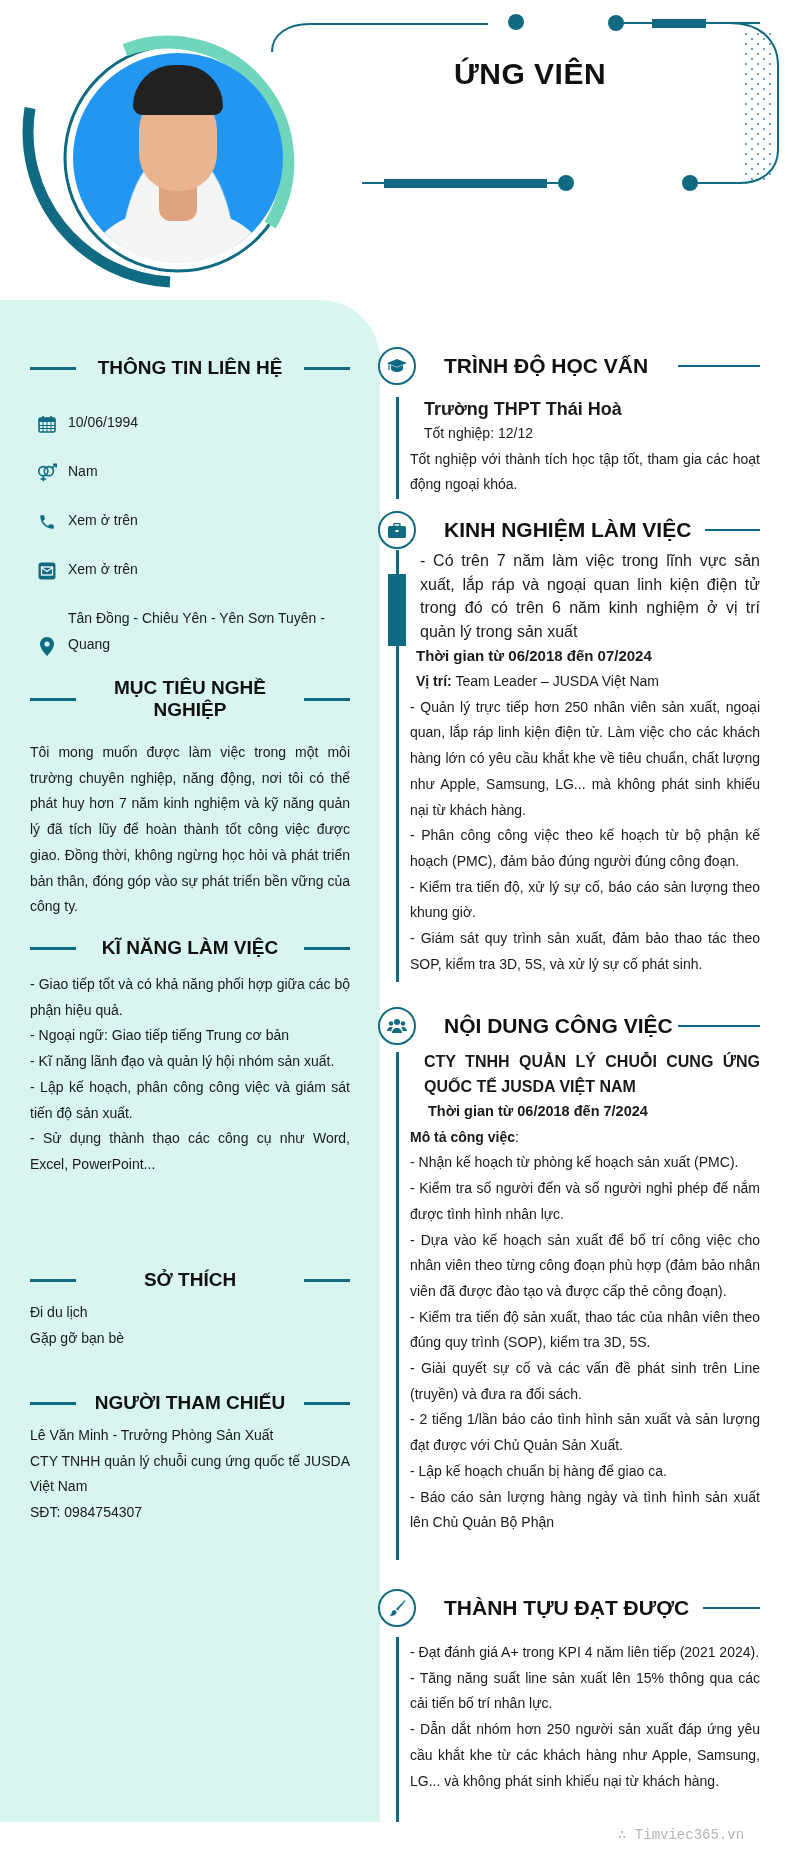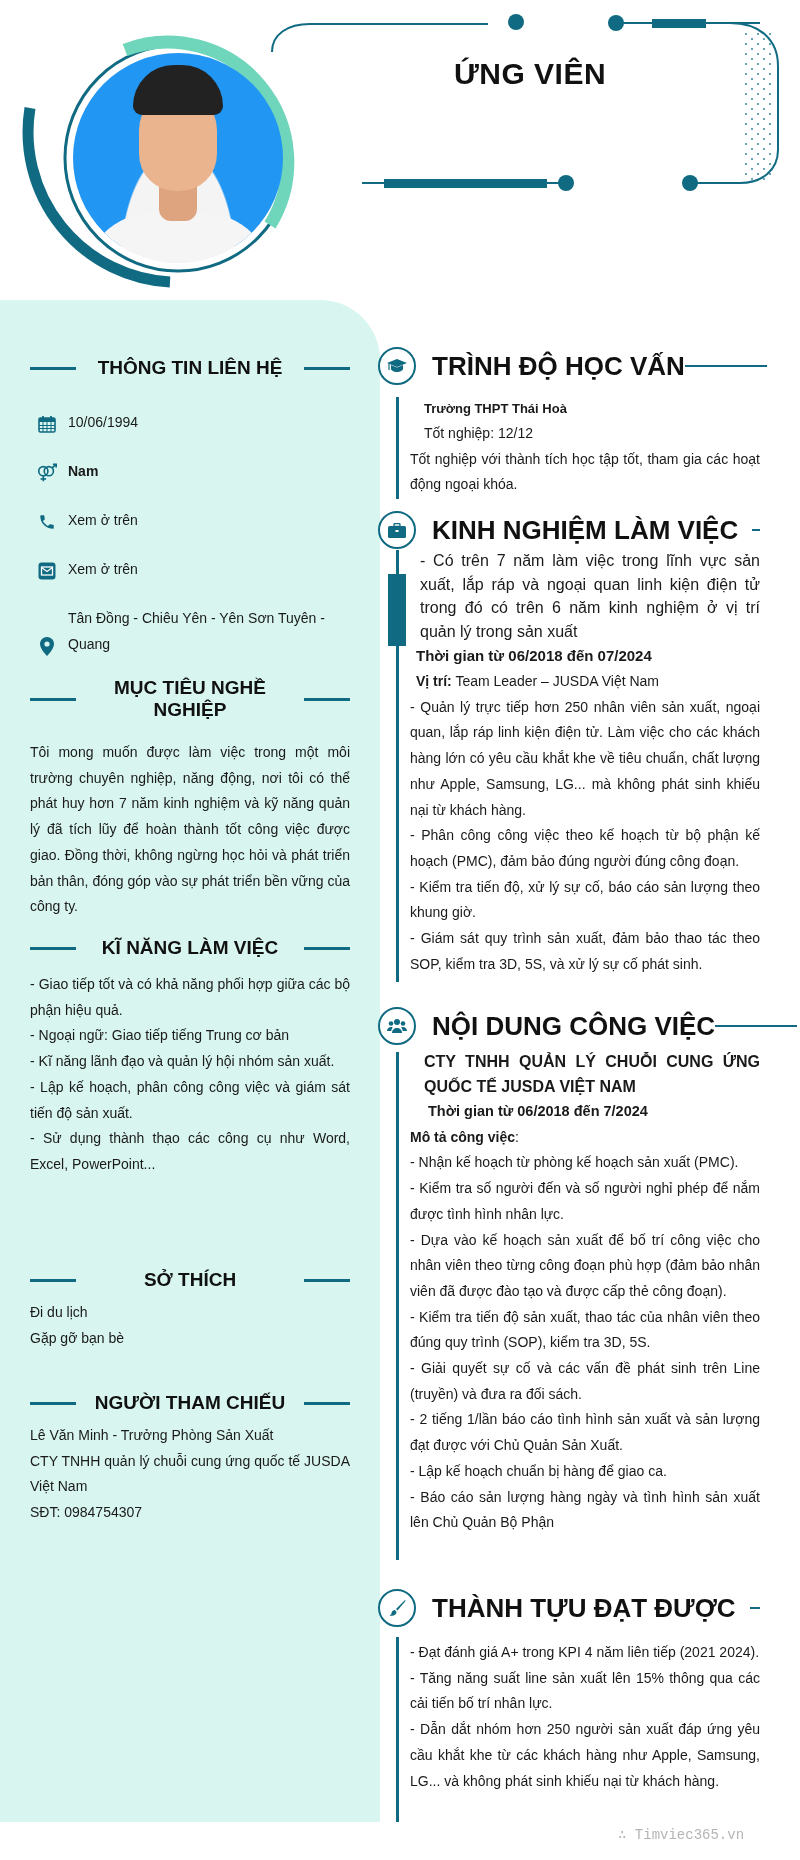--- a/index.html
+++ b/index.html
@@ -36,21 +36,21 @@
   .side-heading .txt { font-weight: 700; font-size: 19px; color: #111; text-align: center; flex: 1; }
   .contact-item { position: absolute; left: 0; display: flex; align-items: flex-end; width: 310px; }
   .contact-item .ico { width: 22px; height: 22px; margin-right: 10px; flex: 0 0 22px; display: flex; align-items: center; justify-content: center; }
   .contact-item .val { font-size: 14px; line-height: 26px; color: #1a1a1a; margin-top: -3px; }
   .side-body { position: absolute; left: 30px; width: 320px; font-size: 14px; line-height: 25.7px; color: #1a1a1a; text-align: justify; }
   .side-body p { margin: 0; }
 
   
   .sec-head { position: absolute; left: 378px; width: 382px; height: 40px; display: flex; align-items: center; }
   .sec-head .circle { width: 38px; height: 38px; border: 2.5px solid #0f6a82; border-radius: 50%; background: #fff; display: flex; align-items: center; justify-content: center; flex: 0 0 38px; }
-  .sec-head .txt { font-weight: 700; font-size: 26px; color: #111; margin-left: 16px; white-space: nowrap; }
+  .sec-head .txt { font-weight: 700; font-size: 21px; color: #111; margin-left: 28px; white-space: nowrap; }
   .sec-head .rule { flex: 1; height: 2px; background: #0f6a82; margin-left: 14px; }
   .sec-head .rule.short { flex: 0 0 82px; margin-left: auto; }
   .vbar { position: absolute; left: 396px; width: 3px; background: #0f6a82; }
   .vbar-thick { position: absolute; left: 388px; width: 18px; background: #0f6a82; }
   .sec-body { position: absolute; left: 410px; width: 350px; font-size: 14px; line-height: 25.7px; color: #1a1a1a; text-align: justify; }
   .sec-body p { margin: 0; }
   .bold { font-weight: 700; }
   .lead { font-size: 16px; line-height: 23.5px; }
   .indent { padding-left: 14px; }
   .indent-s { padding-left: 6px; }
@@ -144,21 +144,21 @@
           <line x1="1" y1="13.5" x2="17" y2="13.5"></line>
           <line x1="5" y1="7" x2="5" y2="17"></line>
           <line x1="9" y1="7" x2="9" y2="17"></line>
           <line x1="13" y1="7" x2="13" y2="17"></line>
         </g>
       </svg>
   </span>
   <span class="val">10/06/1994</span>
 </div>
 
-<div class="contact-item" style="left:36px;top:461px;font-weight:bold;">
+<div class="contact-item" style="left:36px;top:461px;">
   <span class="ico">
     <svg width="24" height="20" viewBox="0 0 24 20">
         <circle cx="8" cy="8" r="5" fill="none" stroke="#0f6a82" stroke-width="1.8"></circle>
         <circle cx="14" cy="8" r="5" fill="none" stroke="#0f6a82" stroke-width="1.8"></circle>
         <line x1="8" y1="13" x2="8" y2="19" stroke="#0f6a82" stroke-width="1.8"></line>
         <line x1="5" y1="16.5" x2="11" y2="16.5" stroke="#0f6a82" stroke-width="1.8"></line>
         <line x1="17.5" y1="4.5" x2="22" y2="0.5" stroke="#0f6a82" stroke-width="1.8"></line>
         <polyline points="18.5,0.5 22,0.5 22,4" fill="none" stroke="#0f6a82" stroke-width="1.8"></polyline>
       </svg>
   </span>
@@ -244,21 +244,21 @@
         <polygon points="10,1 20,5 10,9 0,5" fill="#0f6a82"></polygon>
         <path d="M4 7v4c0 1.5 3 3 6 3s6-1.5 6-3V7l-6 2.5z" fill="#0f6a82"></path>
         <line x1="2" y1="5.5" x2="2" y2="12" stroke="#0f6a82" stroke-width="1.2"></line>
       </svg>
   </span>
   <span class="txt">TRÌNH ĐỘ HỌC VẤN</span>
   <span class="rule short"></span>
 </div>
 <div class="vbar" style="top:397px;height:102px;"></div>
 <div class="sec-body" style="top:397px;">
-  <p class="bold indent" style="font-size:13px;line-height:24px;">Trường THPT Thái Hoà</p>
+  <p class="bold indent" style="font-size:18px;line-height:24px;">Trường THPT Thái Hoà</p>
   <p class="indent">Tốt nghiệp: 12/12</p>
   <p>Tốt nghiệp với thành tích học tập tốt, tham gia các hoạt động ngoại khóa.</p>
 </div>
 
 <div class="sec-head" style="top:510px;">
   <span class="circle">
     <svg width="18" height="15" viewBox="0 0 18 15">
         <rect x="6" y="0.5" width="6" height="3" rx="1" fill="none" stroke="#0f6a82" stroke-width="1.3"></rect>
         <rect x="0" y="3" width="18" height="12" rx="1.5" fill="#0f6a82"></rect>
         <rect x="7.5" y="7" width="3" height="2" fill="#fff"></rect>

